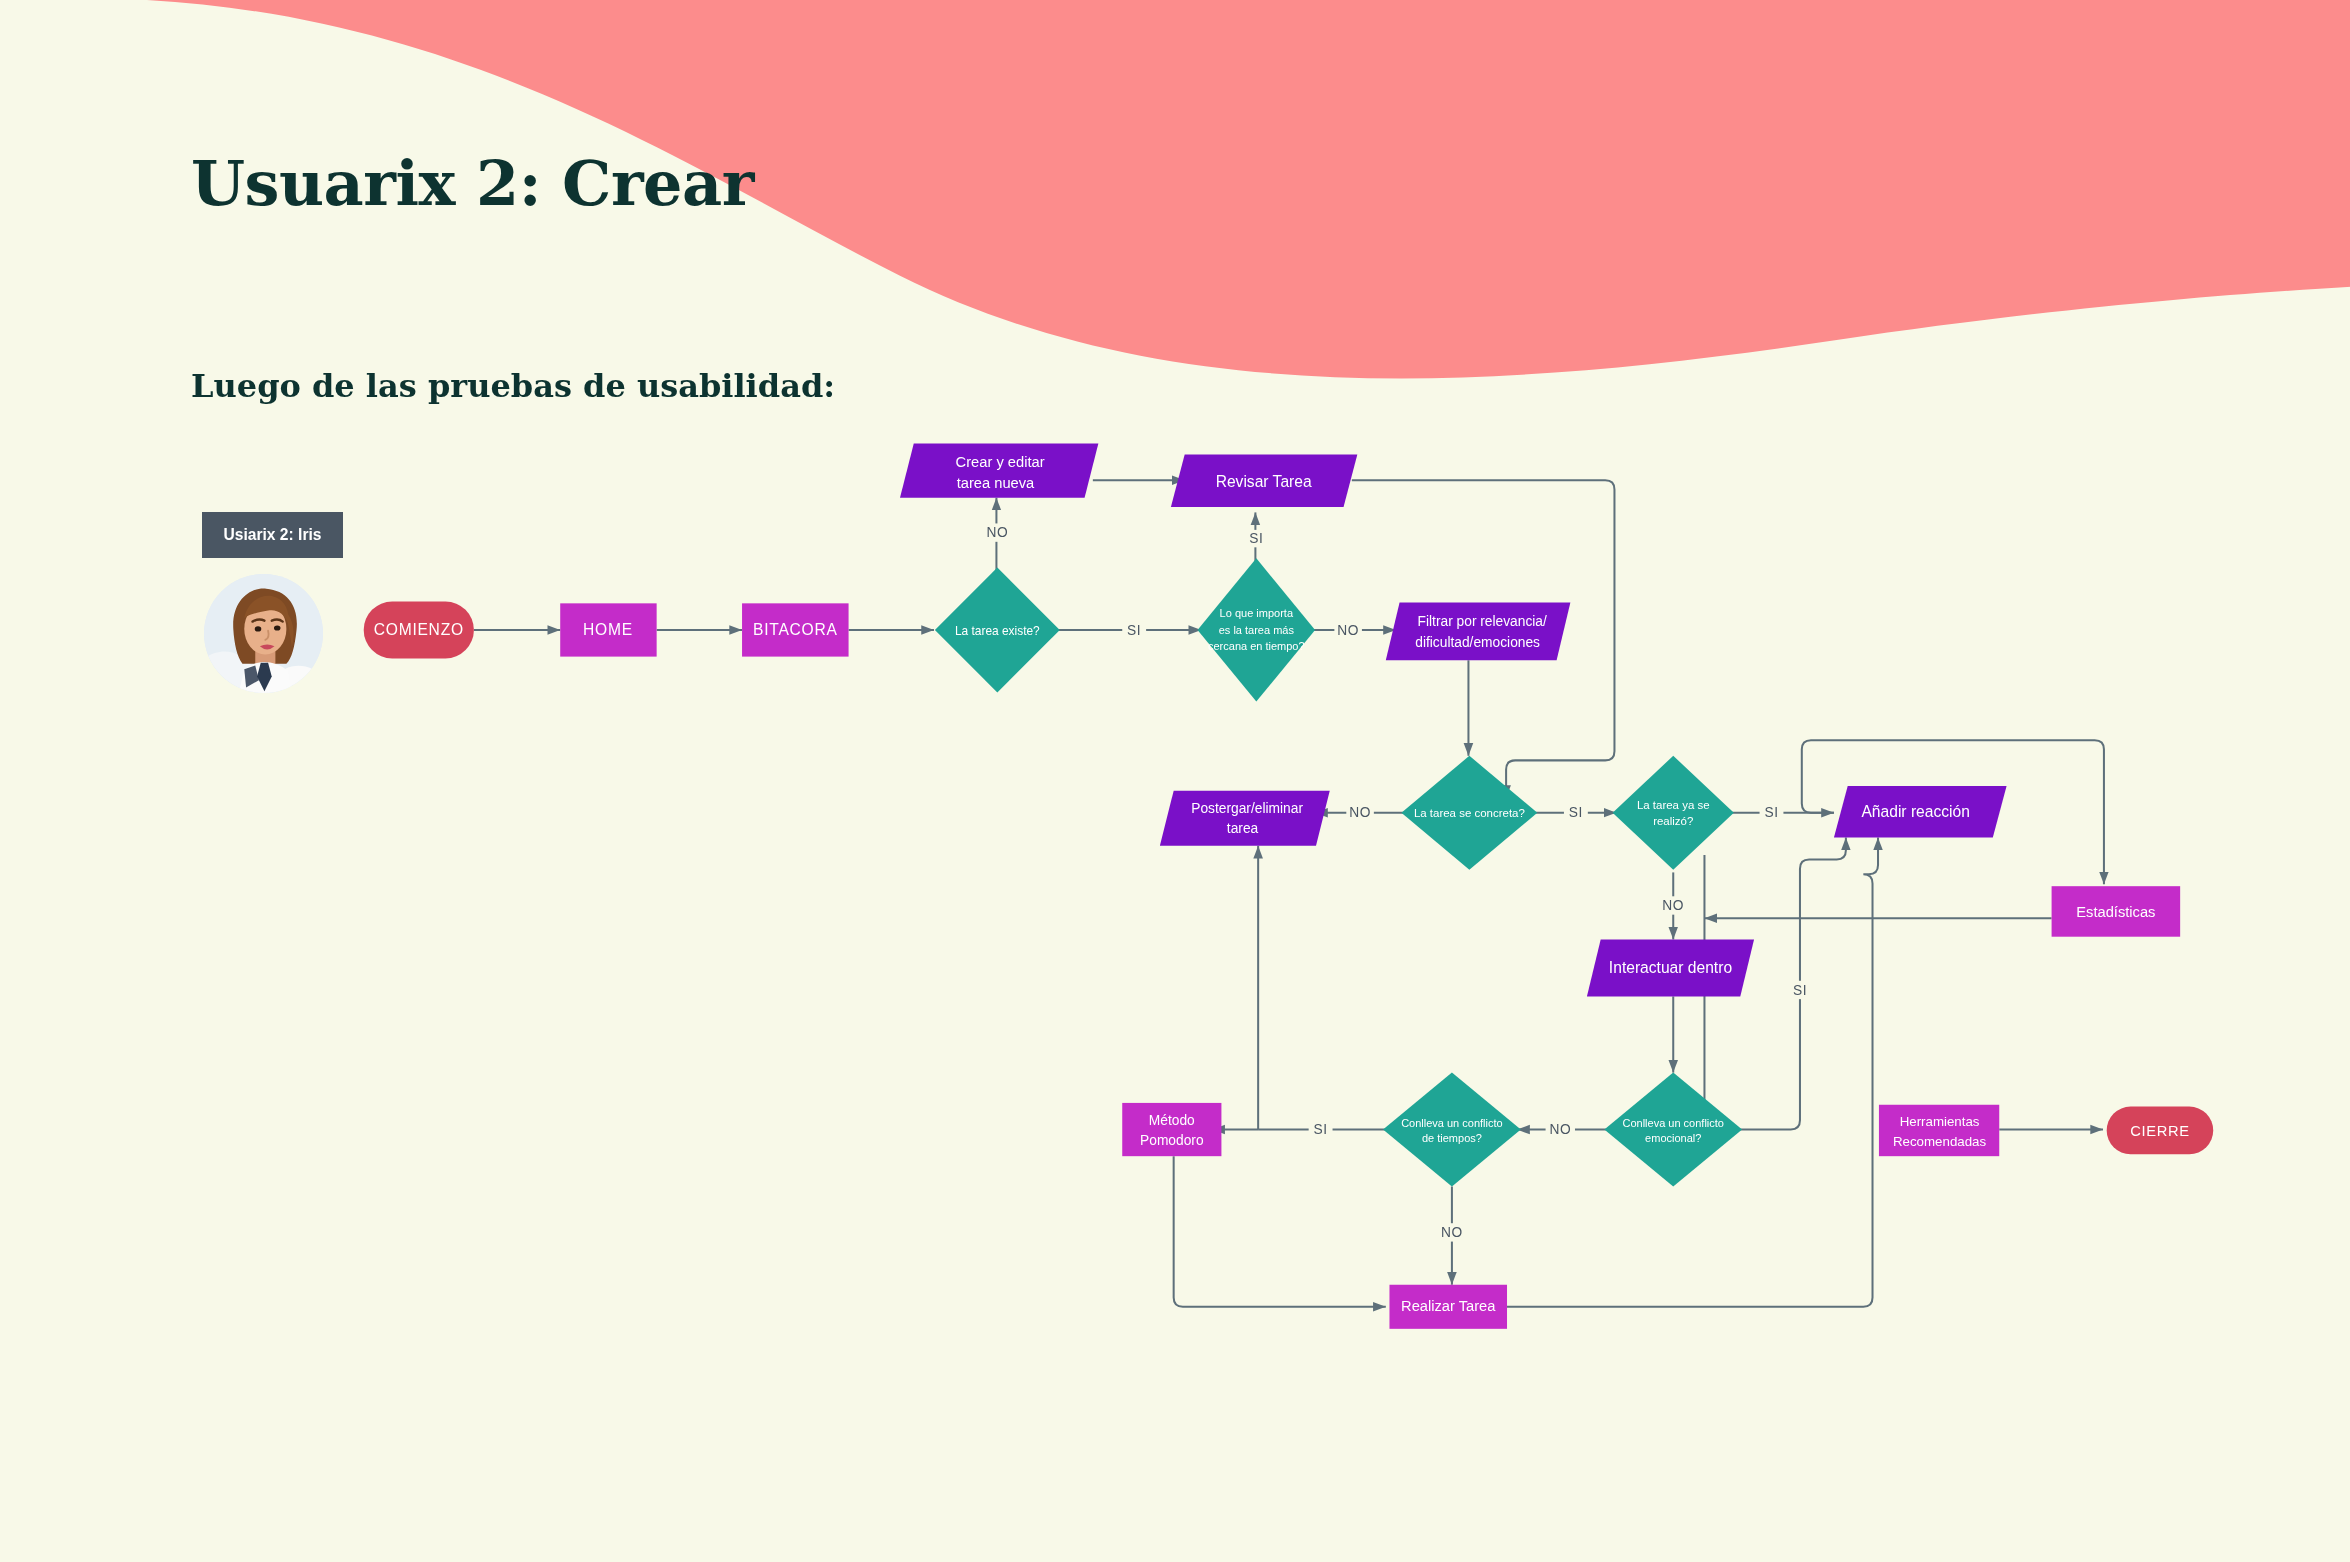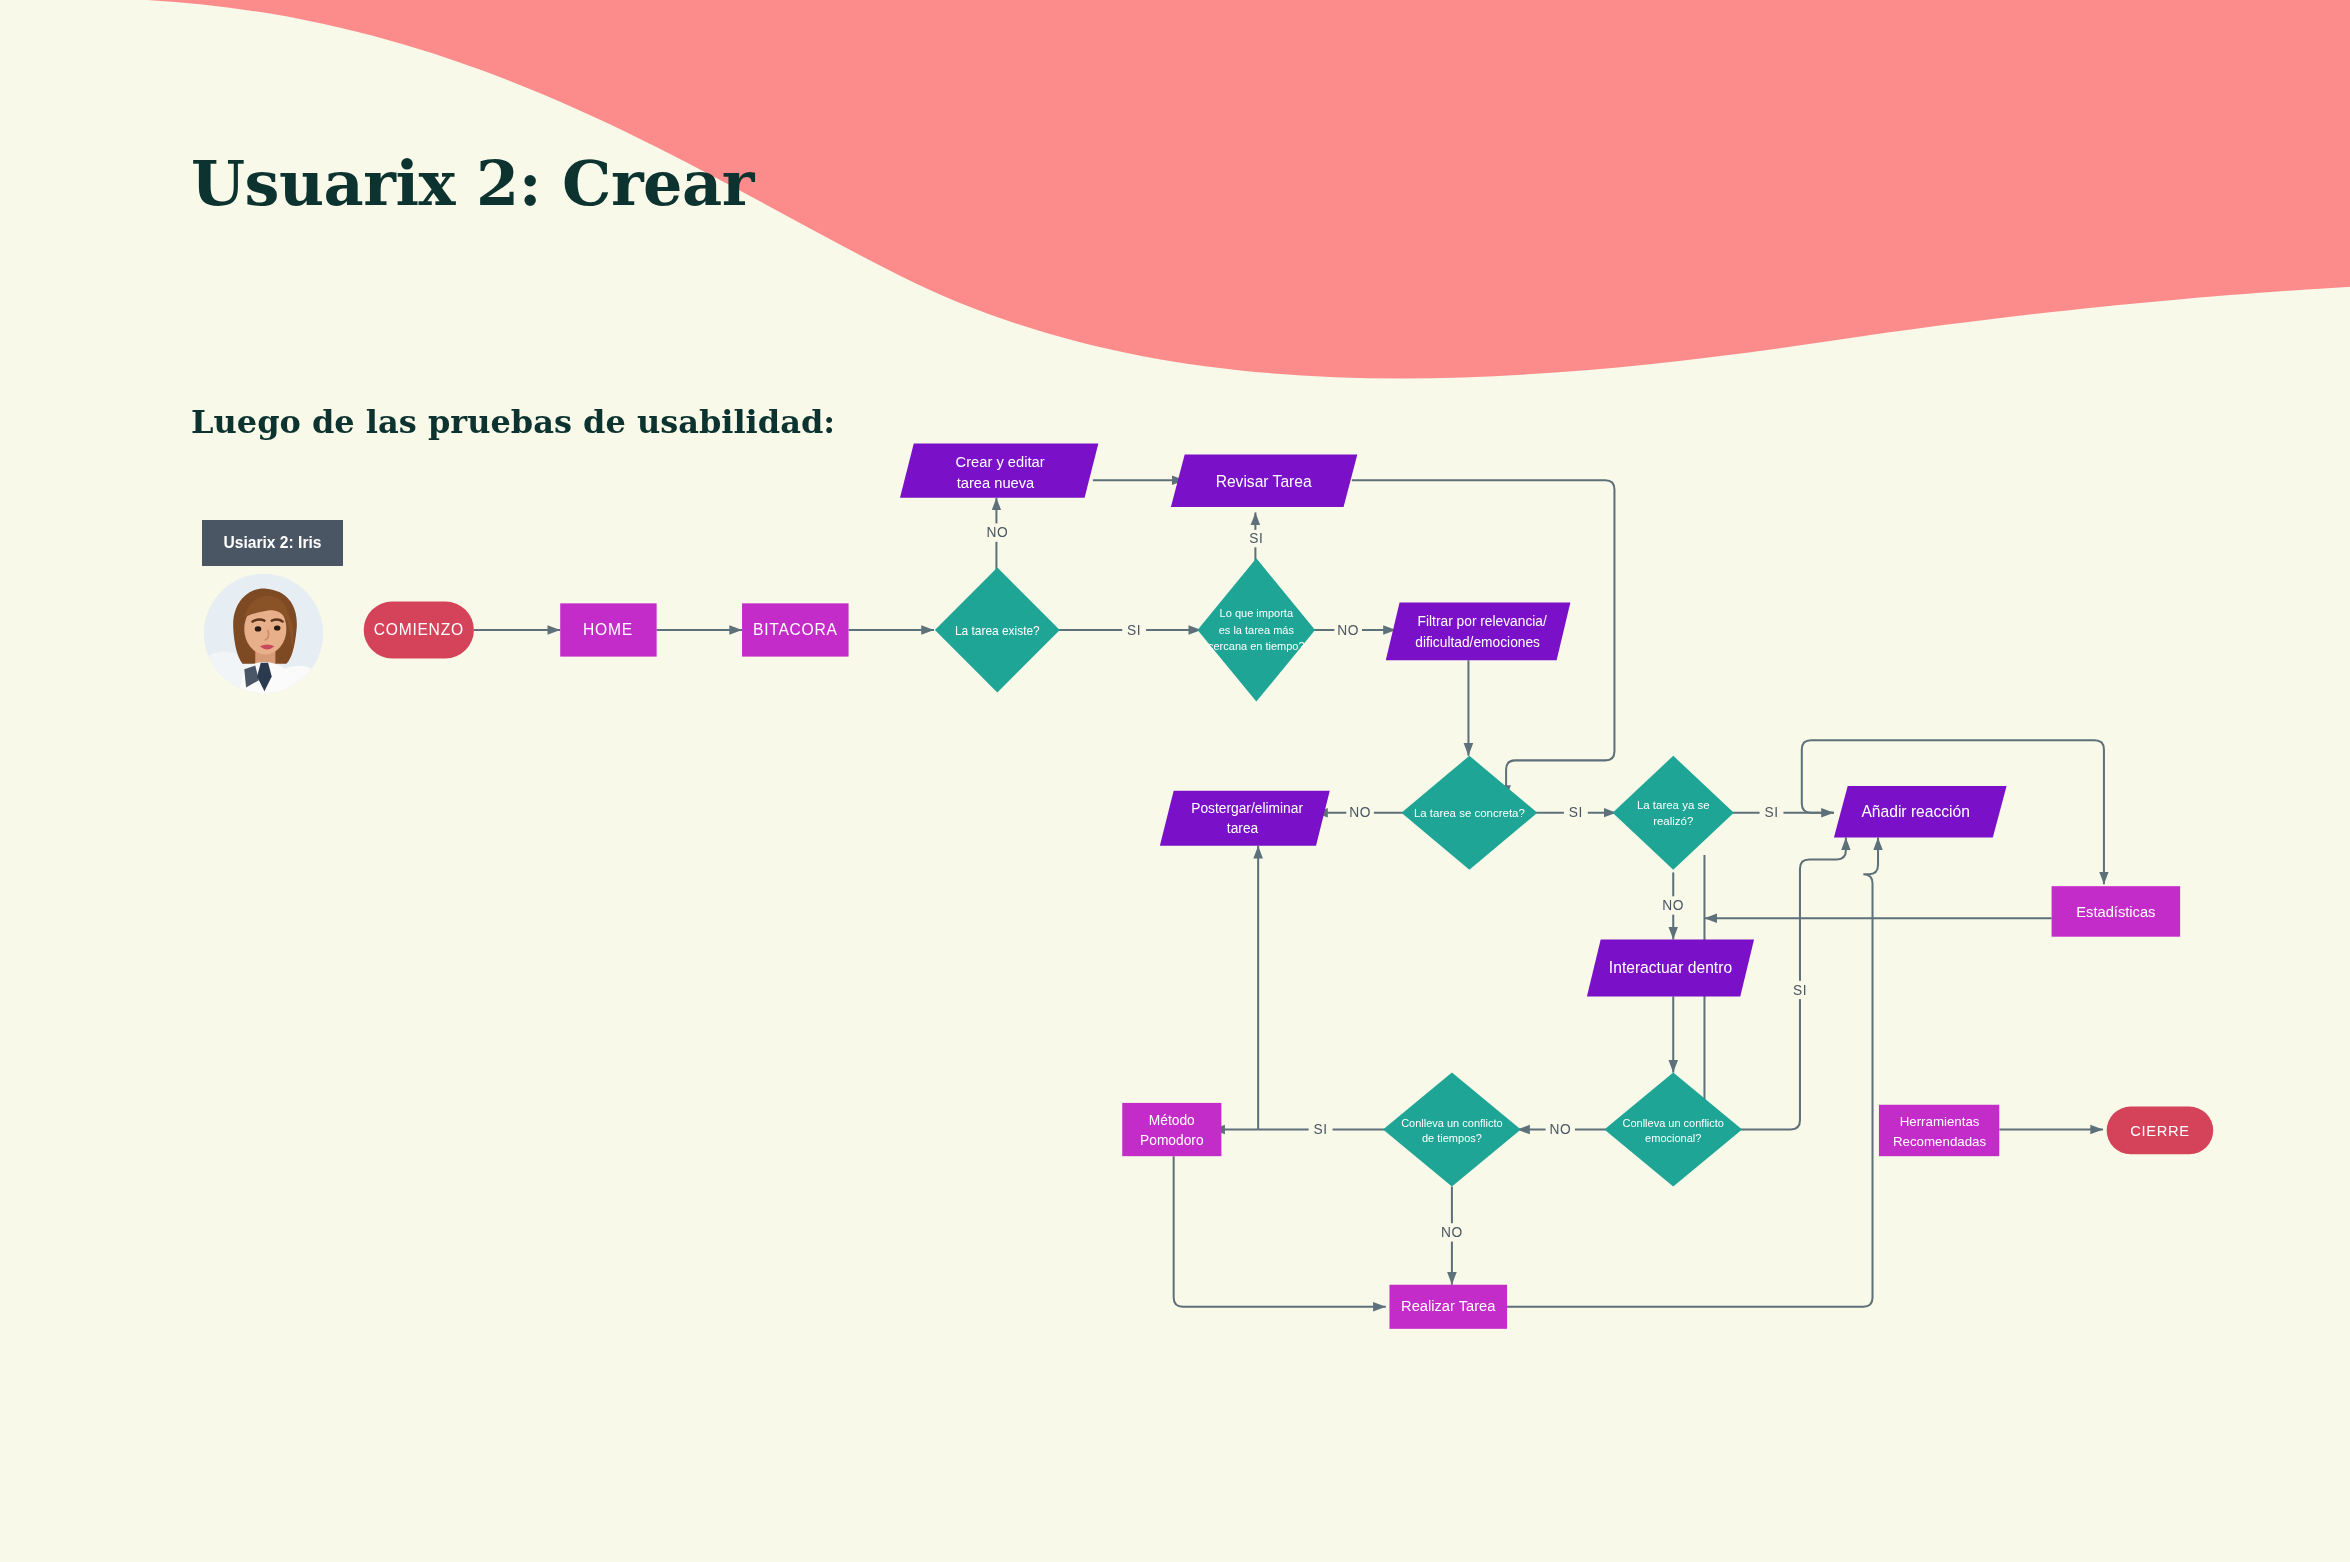--- a/index.html
+++ b/index.html
@@ -37,34 +37,32 @@
 
   #slide-subtitle {
     position: absolute;
     left: 191px;
     top: 367px;
     font-family: "DejaVu Serif", serif;
     font-weight: 700;
     font-size: 32px;
     color: #0D3330;
     white-space: nowrap;
-    margin-top: 36px;
   }
 
   #persona-badge {
     position: absolute;
     left: 202px;
     top: 512px;
     width: 141px;
     height: 46px;
     background: #4A5663;
     display: flex;
     align-items: center;
     justify-content: center;
-    margin-top: 8px;
   }
   #persona-badge span {
     color: #FFFFFF;
     font-size: 15.6px;
     font-weight: 700;
     font-family: "Liberation Sans", sans-serif;
   }
 
   #persona-avatar {
     position: absolute;

